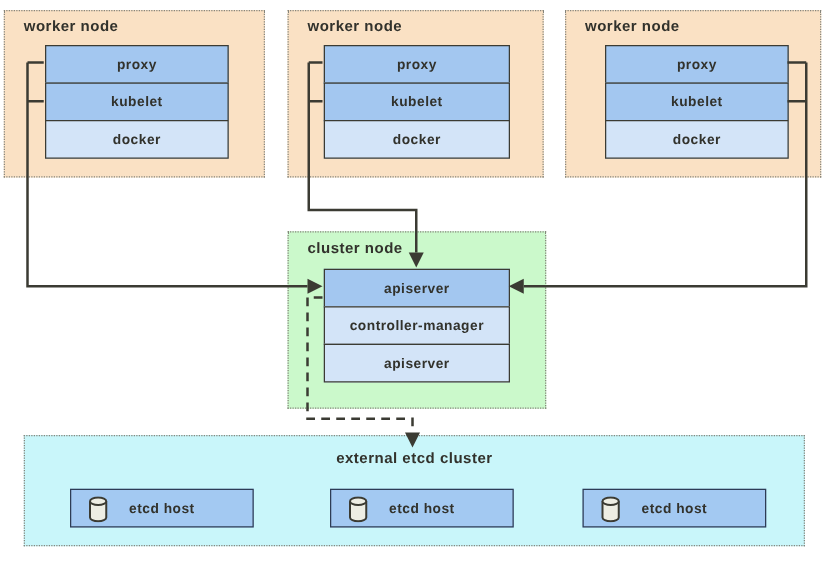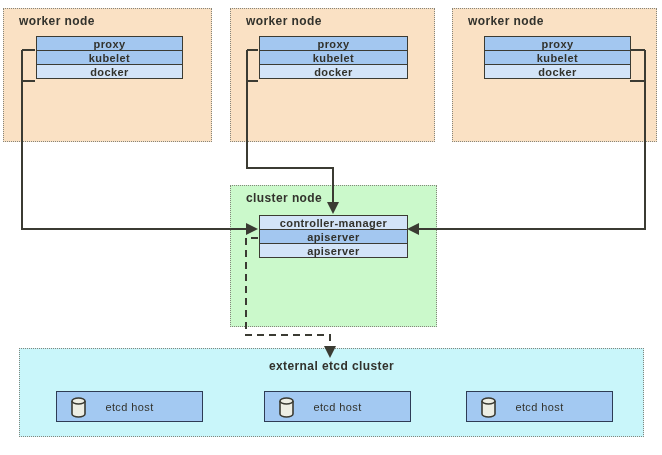--- a/index.html
+++ b/index.html
@@ -23,36 +23,36 @@
     font-size:12px;font-weight:700;
     color:var(--text,#32322c);
     letter-spacing:0.4px;white-space:nowrap;
   }
   .group-label.centered{
     left:0;right:0;text-align:center;top:10px;
   }
   .stack{position:absolute;}
   .row{
     box-sizing:border-box;
-    height:15px;margin-top:-1px;
+    height:31px;margin-top:-1px;
     border:1px solid var(--border-dark,#3b3b33);
     display:flex;align-items:center;justify-content:center;
     font-size:11px;font-weight:700;
     color:var(--text,#32322c);letter-spacing:0.4px;
   }
   .row:first-child{margin-top:0;}
   .row.blue{background:var(--component-blue,#a3c7f0);}
   .row.lightblue{background:var(--component-light-blue,#d3e4f8);}
   .etcd-host{
     position:absolute;box-sizing:border-box;
     width:147px;height:31px;
     background:var(--etcd-host-bg,#a3c9f2);
     border:1px solid var(--etcd-host-border,#2e3c55);
     display:flex;align-items:center;justify-content:center;
-    font-size:11px;font-weight:400;
+    font-size:11px;font-weight:700;
     color:var(--text,#32322c);letter-spacing:0.4px;
   }
   .etcd-host .db-icon{
     position:absolute;left:13px;top:5px;
   }
   svg.connectors{
     position:absolute;left:0;top:0;z-index:5;
     pointer-events:none;
   }
   svg.connectors path{
@@ -89,22 +89,22 @@
     <div class="stack" style="left:31px;top:27px;width:147px;">
       <div class="row blue">proxy</div>
       <div class="row blue">kubelet</div>
       <div class="row lightblue">docker</div>
     </div>
   </div>
 
   <div class="group master" style="left:230px;top:185px;width:207px;height:142px;">
     <span class="group-label">cluster node</span>
     <div class="stack" style="left:28px;top:29px;width:149px;">
+      <div class="row blue">apiserver</div>
       <div class="row lightblue">controller-manager</div>
-      <div class="row blue">apiserver</div>
       <div class="row lightblue">apiserver</div>
     </div>
   </div>
 
   <div class="group etcd" style="left:19px;top:348px;width:625px;height:89px;">
     <span class="group-label centered">external etcd cluster</span>
 
     <div class="etcd-host" style="left:36px;top:42px;">
       <svg class="db-icon" width="17" height="21" viewBox="0 0 17 21">
         <path d="M2,4 L2,17 A6.5,3 0 0 0 15,17 L15,4" fill="#eeeee4" stroke="#3b3b33" stroke-width="1.6"></path>

